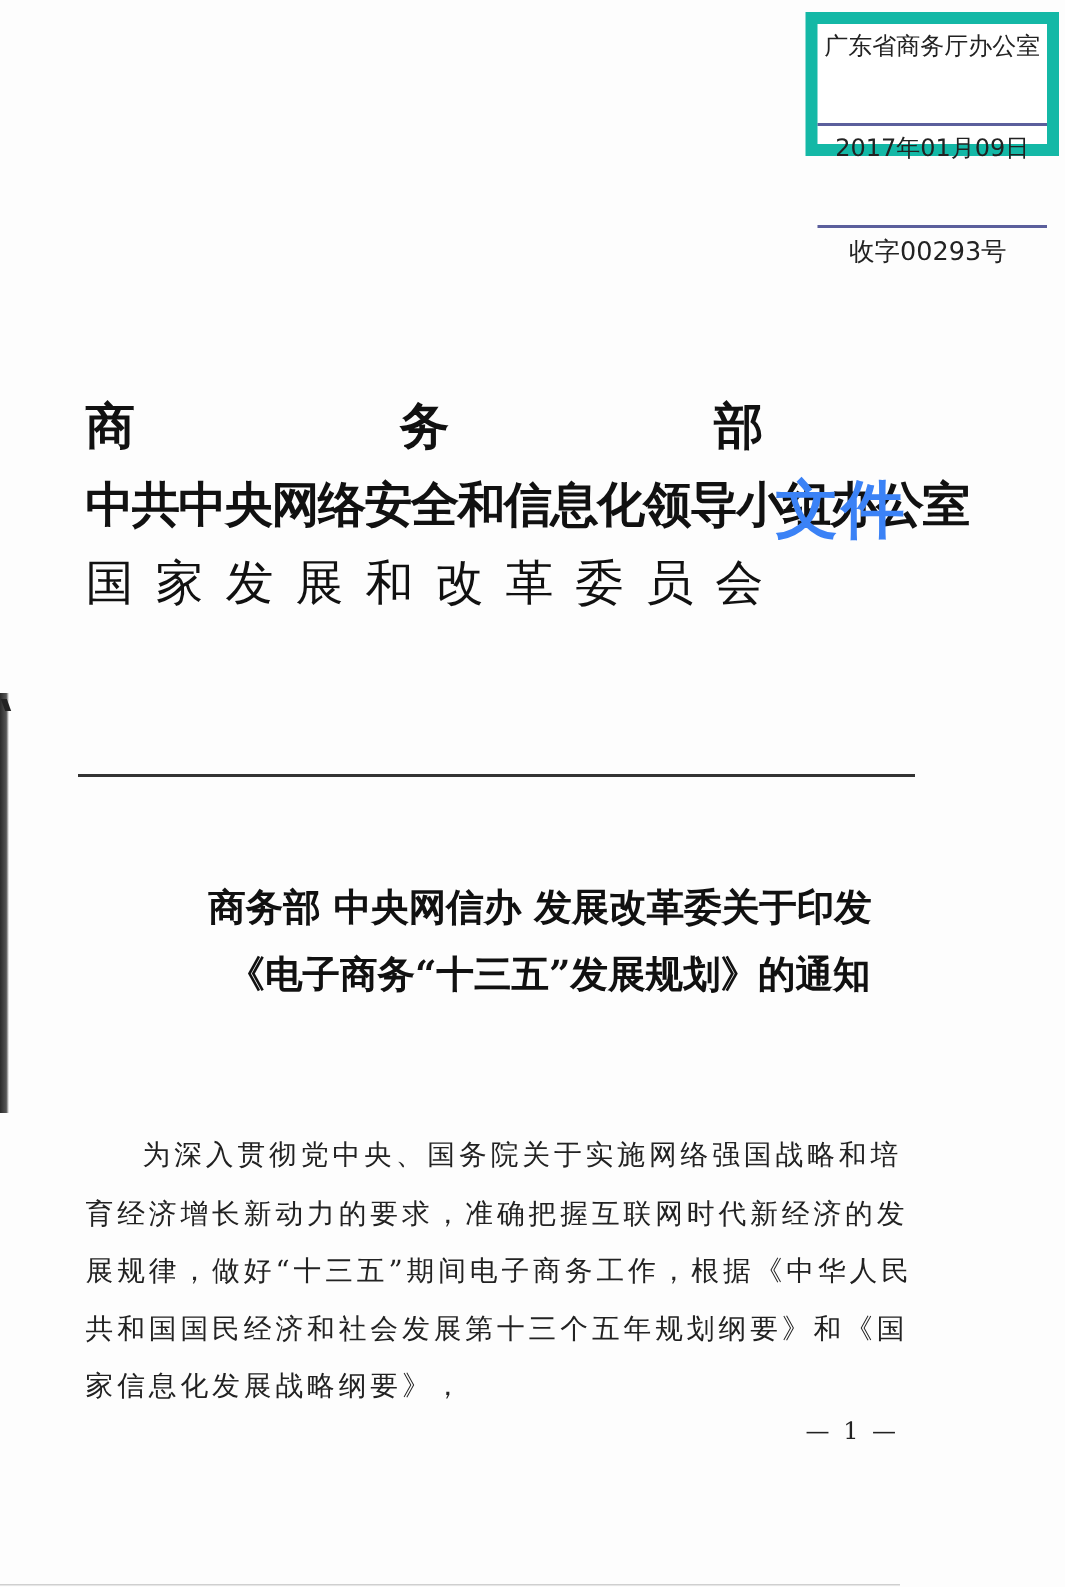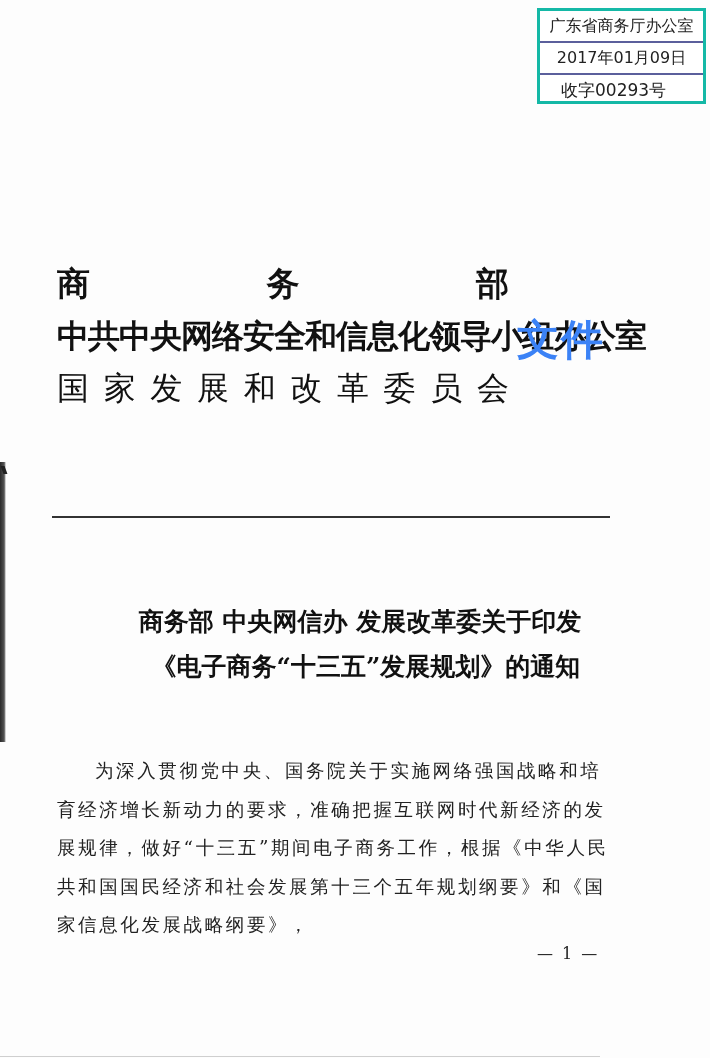--- a/index.html
+++ b/index.html
@@ -11,46 +11,46 @@
     .edge-shadow {
       position: absolute; left: 0; top: 462px; width: 6px; height: 280px;
       background: linear-gradient(to right, #2a2a2a, #555 70%, rgba(0,0,0,0));
     }
     .edge-tick { position: absolute; left: 2px; top: 466px; width: 4px; height: 8px; background: #222; transform: skewX(20deg); }
     .bottom-line { position: absolute; left: 0; bottom: 1px; width: 600px; height: 1px; background: #cfcfcf; }
 
     
     .stamp {
       position: absolute; left: 537px; top: 8px; width: 169px; height: 96px;
-      border: 3px solid #14b8a6; box-sizing: border-box; background: #fff;
+      border: 8px solid #14b8a6; box-sizing: border-box; background: #fff;
       font-family: "DejaVu Sans", "Liberation Sans", sans-serif; color: #222;
     }
     .stamp-row { height: 30px; display: flex; align-items: center; justify-content: center; font-size: 16px; white-space: nowrap; }
-    .stamp-row + .stamp-row { border-top: 2px solid #5b5f9c; }
+    .stamp-row + .stamp-row { border-top: 2px solid #5b5f9c; margin-top: 36px; }
     .stamp-row.r1 { font-family: "DejaVu Serif", "Liberation Serif", serif; font-size: 16px; }
     .stamp-row.r3 { justify-content: flex-start; padding-left: 21px; font-size: 17px; }
 
     
     .issuers { position: absolute; left: 57px; top: 258px; width: 452px; }
     .issuer { height: 52px; font-size: 33px; font-weight: bold; line-height: 52px; white-space: nowrap; color: #111; }
     .issuer.spread { display: flex; justify-content: space-between; font-weight: bold; }
     .issuer.tight { font-size: 32px; letter-spacing: -1px; }
     .issuer.spread.light { font-weight: normal; font-size: 32px; }
     .doc-word {
       position: absolute; left: 517px; top: 312px; font-size: 42px; font-weight: bold; color: #3b82f6;
       letter-spacing: 2px; white-space: nowrap;
     }
 
     .doc-number {
       position: absolute; left: 0; width: 710px; top: 490px; text-align: center; font-size: 16px;
       letter-spacing: 1px; color: #222; padding-left: 10px; box-sizing: border-box;
     }
     .red-rule { position: absolute; left: 52px; top: 516px; width: 558px; height: 2px; background: #333; }
 
-    .title { position: absolute; left: 0; width: 710px; text-align: center; font-size: 25px; font-weight: bold; color: #111; white-space: nowrap; margin-top: 17px; }
+    .title { position: absolute; left: 0; width: 710px; text-align: center; font-size: 25px; font-weight: bold; color: #111; white-space: nowrap; }
     .title.t1 { top: 588px; padding-left: 10px; box-sizing: border-box; }
     .title.t2 { top: 633px; padding-left: 11px; }
 
     .body-text {
       position: absolute; left: 57px; width: 560px; font-size: 18.5px; line-height: 38.5px; color: #222;
       letter-spacing: 2.6px;
     }
     .salutation { top: 714px; }
     .para { top: 752px; text-indent: 38px; }
     .body-text p { margin: 0; }

